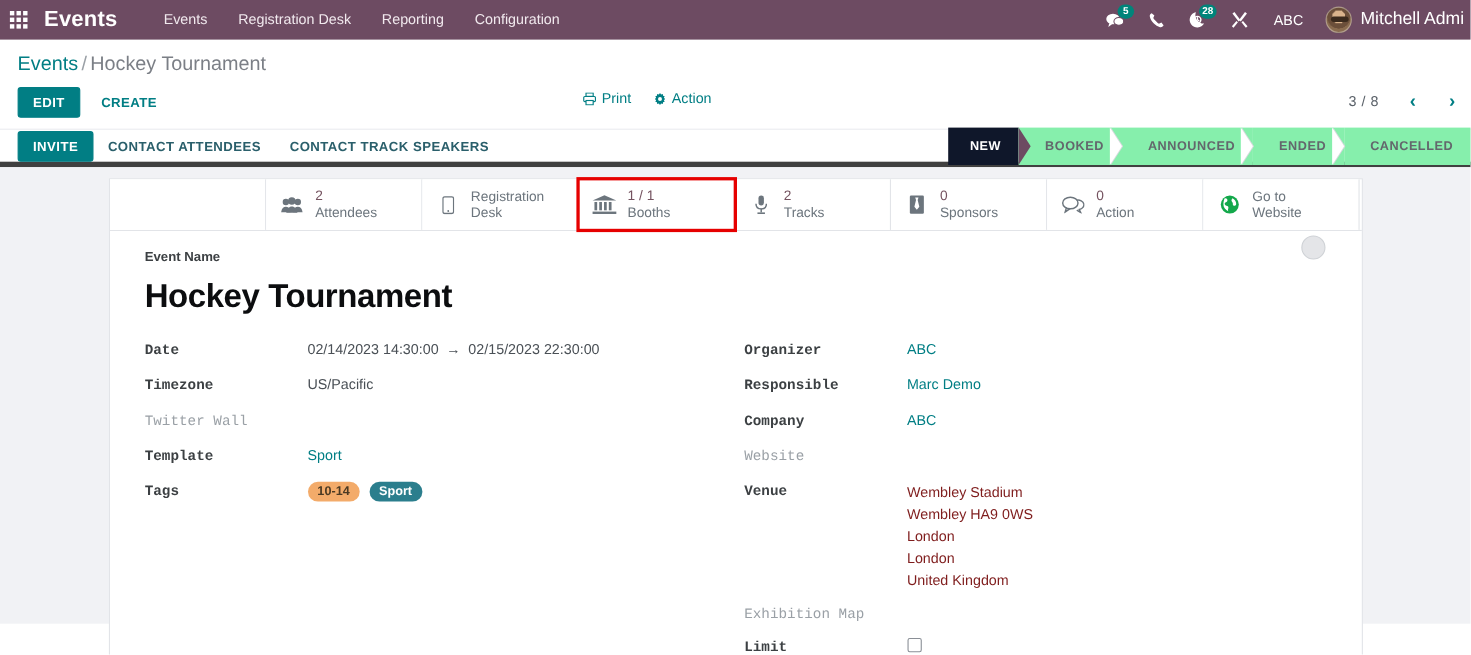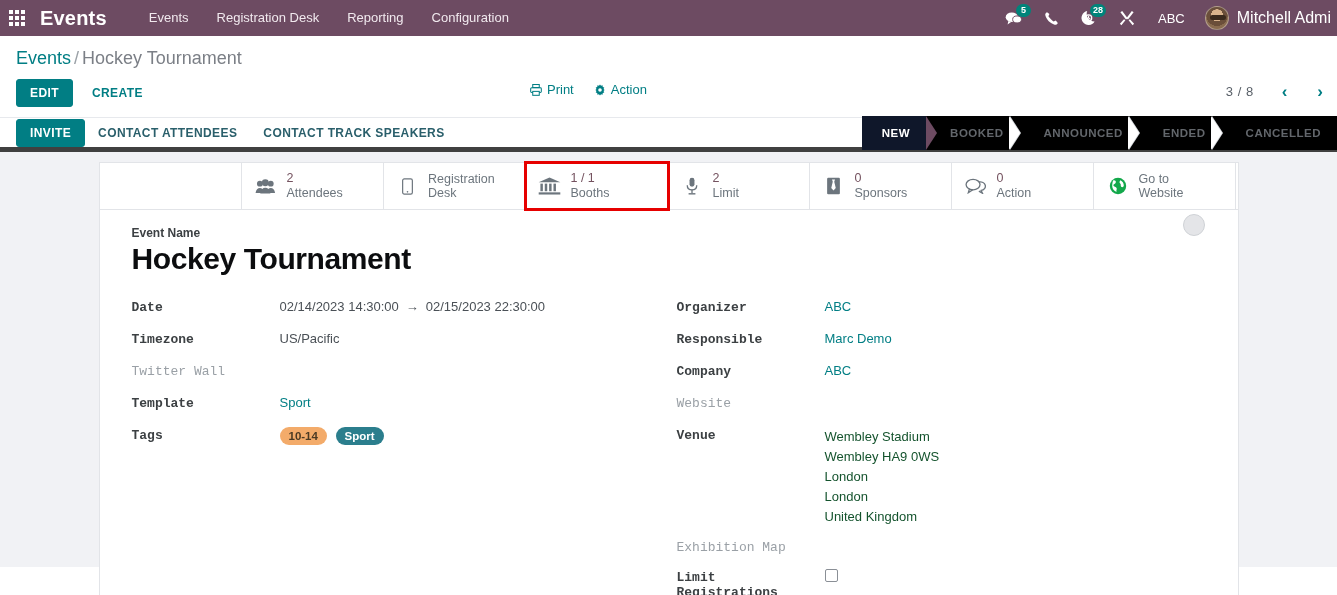--- a/index.html
+++ b/index.html
@@ -117,21 +117,21 @@
   }
   .btn-flat {
     background: transparent; color: #2a5f6b; border: none;
     font-size: 12px; font-weight: bold; letter-spacing: .4px;
     padding: 6px 13px; cursor: pointer; text-transform: uppercase;
   }
   .statusbar { display: flex; align-items: stretch; height: 34px; }
   .st {
     position: relative; display: flex; align-items: center;
     padding: 0 16px 0 24px; font-size: 11.5px; font-weight: bold;
-    color: #63676c; letter-spacing: .5px; background: #000000; cursor: pointer;
+    color: #63676c; letter-spacing: .5px; background: #86efac; cursor: pointer;
     text-transform: uppercase; white-space: nowrap;
   }
   .st::before, .st::after {
     content: ""; position: absolute; right: -1px; top: 0;
     border-top: 17px solid transparent; border-bottom: 17px solid transparent;
     border-left: 11px solid #d6d9dd; z-index: 2;
   }
   .st::after { right: 0px; border-left-color: #ffffff; z-index: 3; }
   .st.active { background: #0f172a; color: #ffffff; padding-left: 20px; }
   .st.active::before { border-left-color: #6d4b62; z-index: 4; right: -11px; }
@@ -154,42 +154,42 @@
   }
   .stat-cell.empty { flex: 0 0 142px; cursor: default; }
   .stat-ico { width: 24px; display: flex; align-items: center; justify-content: center; color: #6c757d; }
   .stat-txt { line-height: 1.15; }
   .stat-val { font-size: 12.5px; color: #74525f; }
   .stat-lbl { font-size: 12.5px; color: #6c757d; white-space: nowrap; }
   .stat-cell.highlight { outline: 3px solid #e60000; outline-offset: -1px; z-index: 5; }
 
   
   .form-body { padding: 16px 32px 0 32px; position: relative; }
-  .fld-title-label { font-size: 12px; color: #3c4043; font-weight: bold; margin-bottom: 2px; }
+  .fld-title-label { font-size: 12px; color: #3c4043; font-weight: bold; margin-bottom: 13px; }
   .fld-title {
     font-size: 30px; font-weight: bold; color: #0c0d0f;
     letter-spacing: -.4px; line-height: 1.15; margin-bottom: 22px;
   }
   .img-placeholder {
     position: absolute; right: 33px; top: 4px;
     width: 22px; height: 22px; border-radius: 50%;
     background: #e4e5e8; border: 1px solid #cfd2d6;
   }
   .cols { display: flex; }
   .col { width: 50%; }
   .col.right { padding-left: 8px; }
   .frow { display: flex; margin-bottom: 16px; align-items: flex-start; }
   .flabel {
     width: 148px; flex: none; font-size: 13px; font-weight: bold;
     color: #3c4043; padding-top: 1px; font-family: Liberation Mono, monospace;
   }
   .flabel.muted { color: #9aa0a6; font-weight: normal; }
   .fvalue { font-size: 13px; color: #4a5056; }
   .fvalue.link { color: #017e84; cursor: pointer; }
-  .addr-line { color: #14532d; line-height: 20px; cursor: pointer; }
+  .addr-line { color: #7f1d1d; line-height: 20px; cursor: pointer; }
   .arrow-sep { color: #4a5056; padding: 0 7px; }
   .tag {
     display: inline-block; font-size: 11.5px; font-weight: bold;
     border-radius: 11px; padding: 3px 9px; margin-right: 5px;
   }
   .tag-orange { background: #f3ab6a; color: #4b3a23; }
   .tag-teal { background: #2b7e8d; color: #ffffff; }
   .cbox {
     width: 13px; height: 13px; border: 1px solid #8a8f96;
     background: #fff; display: inline-block; border-radius: 2px; cursor: pointer;
@@ -366,21 +366,21 @@
         <span class="stat-ico">
           <svg width="14" height="18" viewBox="0 0 14 19">
             <rect x="4.4" y="0.7" width="5.2" height="9.6" rx="2.6" fill="#6c757d"></rect>
             <path d="M2 8.6 C2 12 4.2 13.6 7 13.6 C9.8 13.6 12 12 12 8.6" fill="none" stroke="#6c757d" stroke-width="1.4"></path>
             <rect x="6.3" y="13.4" width="1.4" height="3.6" fill="#6c757d"></rect>
             <rect x="3.4" y="17" width="7.2" height="1.5" fill="#6c757d"></rect>
           </svg>
         </span>
         <span class="stat-txt">
           <span class="stat-val">2</span><br>
-          <span class="stat-lbl">Limit</span>
+          <span class="stat-lbl">Tracks</span>
         </span>
       </div>
 
       <div class="stat-cell">
         <span class="stat-ico">
           <svg width="15" height="18" viewBox="0 0 16 19">
             <rect x="1.2" y="0.7" width="13.6" height="17.6" rx="1.2" fill="#6c757d"></rect>
             <path d="M6.4 2.6 H9.6 L8.8 5 L10.4 11.6 L8 14.4 L5.6 11.6 L7.2 5 Z" fill="#ffffff"></path>
           </svg>
         </span>

